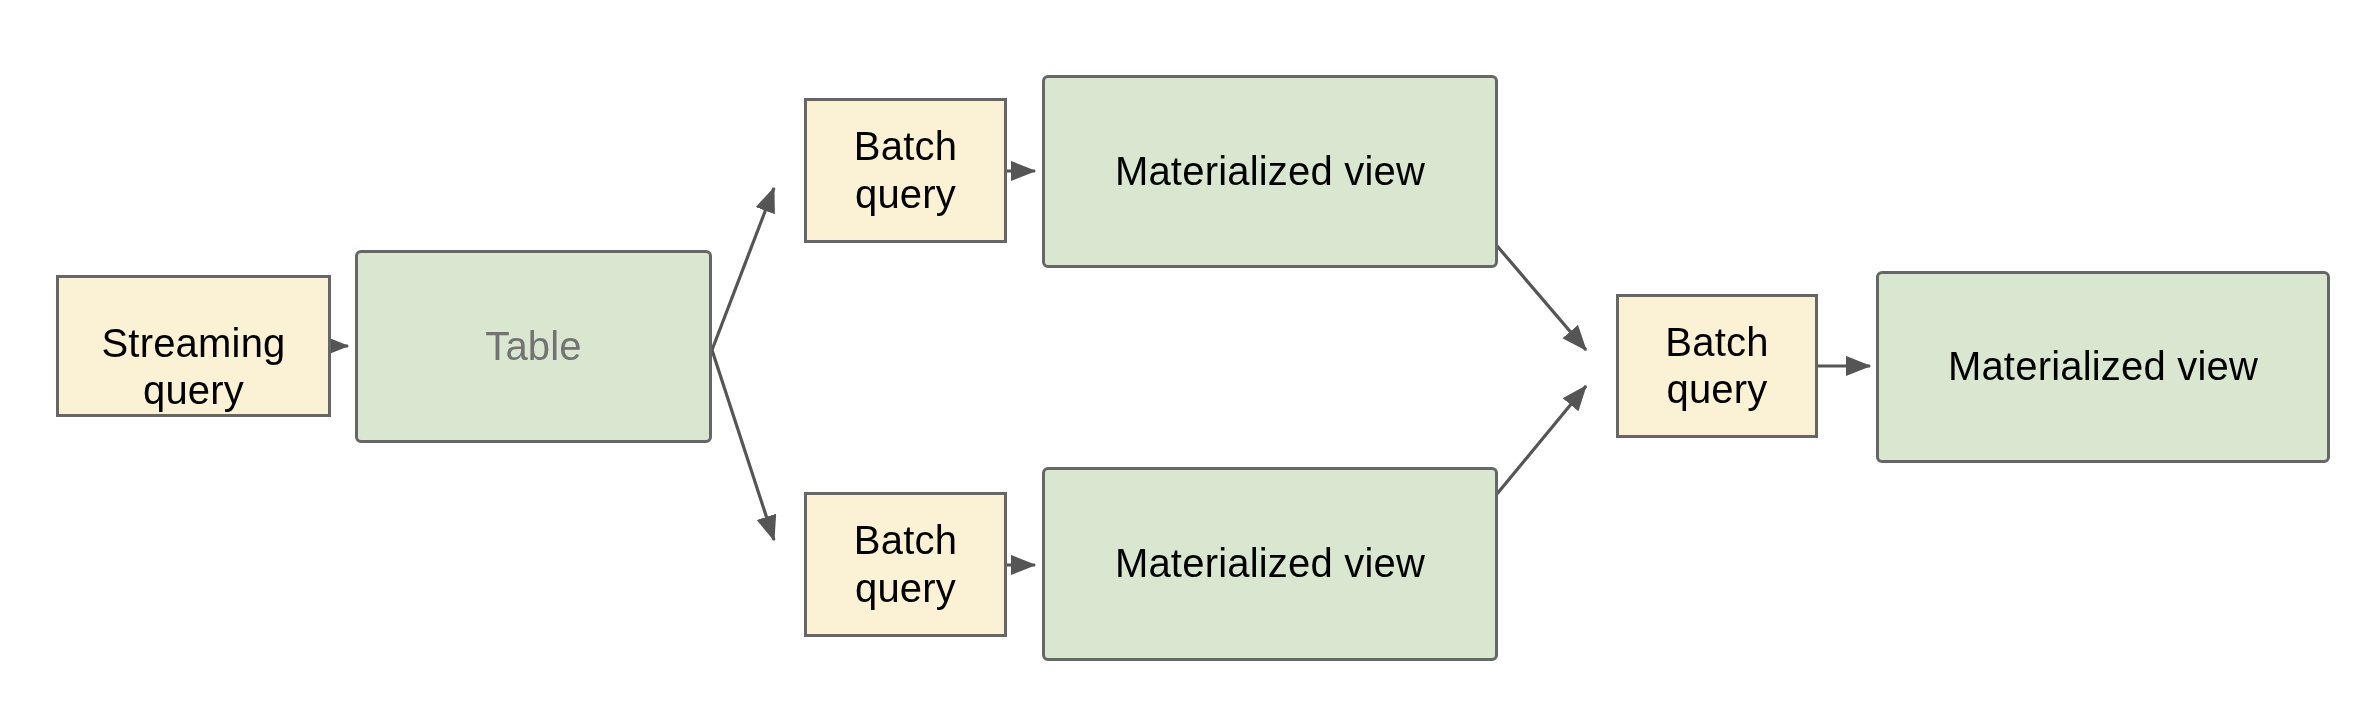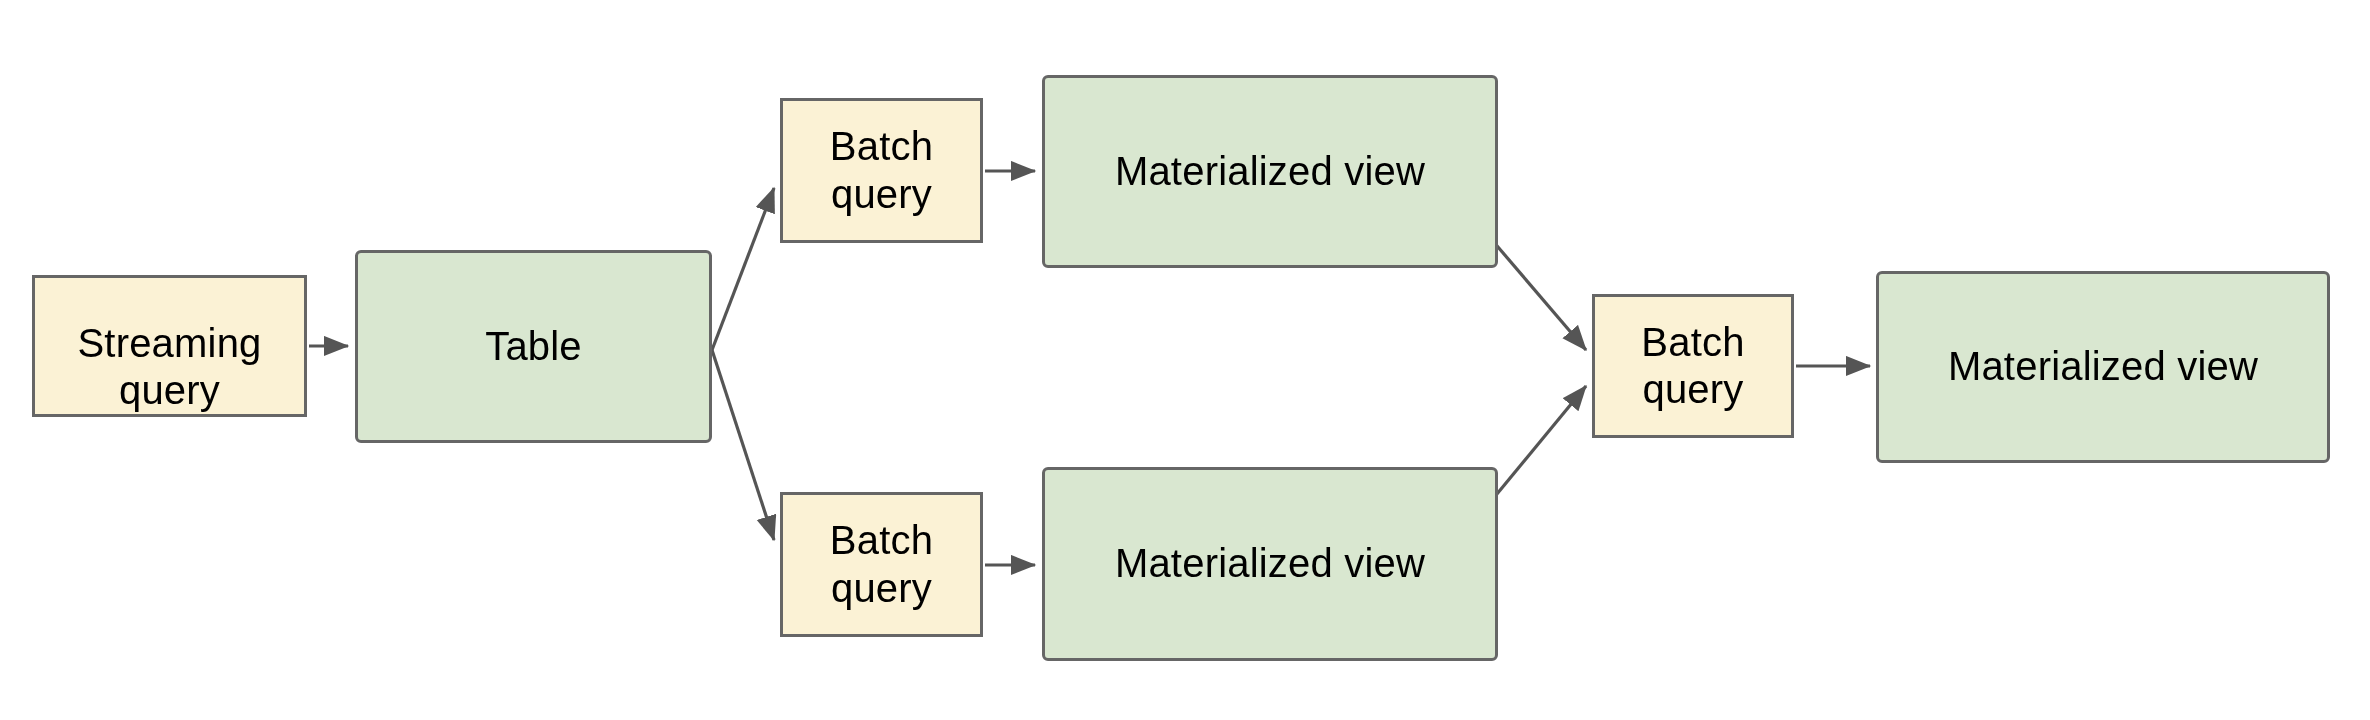--- a/index.html
+++ b/index.html
@@ -32,20 +32,21 @@
     text-align: center;
     color: #000000;
     font-size: 40px;
     line-height: 1.18;
     letter-spacing: 0.2px;
   }
   .node-process {
     background: #fbf2d5;
     border: 3px solid #666666;
     border-radius: 0;
+    margin-left: 24px;
   }
   .node-store {
     background: #d9e7d0;
     border: 3px solid #666666;
     border-radius: 6px;
   }
   .node-label {
     white-space: pre-line;
     display: block;
   }
@@ -71,21 +72,21 @@
         <line x1="1492" y1="500" x2="1586" y2="386" stroke="#555555" marker-end="url(#arrowhead)"></line>
         <line x1="1796" y1="366" x2="1870" y2="366" stroke="#555555" marker-end="url(#arrowhead)"></line>
       </g>
   </svg>
 
   <div class="node node-process" style="left: 32px; top: 275px; width: 275px; height: 142px; background: rgb(251, 242, 213); border-color: rgb(102, 102, 102); color: rgb(0, 0, 0); align-items: flex-end;">
     <span class="node-label">Streaming
 query</span>
   </div>
 
-  <div class="node node-store" style="left: 355px; top: 250px; width: 357px; height: 193px; background: rgb(217, 231, 208); border-color: rgb(102, 102, 102); color: #000000;">
+  <div class="node node-store" style="left: 355px; top: 250px; width: 357px; height: 193px; background: rgb(217, 231, 208); border-color: rgb(102, 102, 102); color: #737373;">
     <span class="node-label">Table</span>
   </div>
 
   <div class="node node-process" style="left: 780px; top: 98px; width: 203px; height: 145px; background: rgb(251, 242, 213); border-color: rgb(102, 102, 102); color: rgb(0, 0, 0);">
     <span class="node-label">Batch
 query</span>
   </div>
 
   <div class="node node-store" style="left: 1042px; top: 75px; width: 456px; height: 193px; background: rgb(217, 231, 208); border-color: rgb(102, 102, 102); color: rgb(0, 0, 0);">
     <span class="node-label">Materialized view</span>

